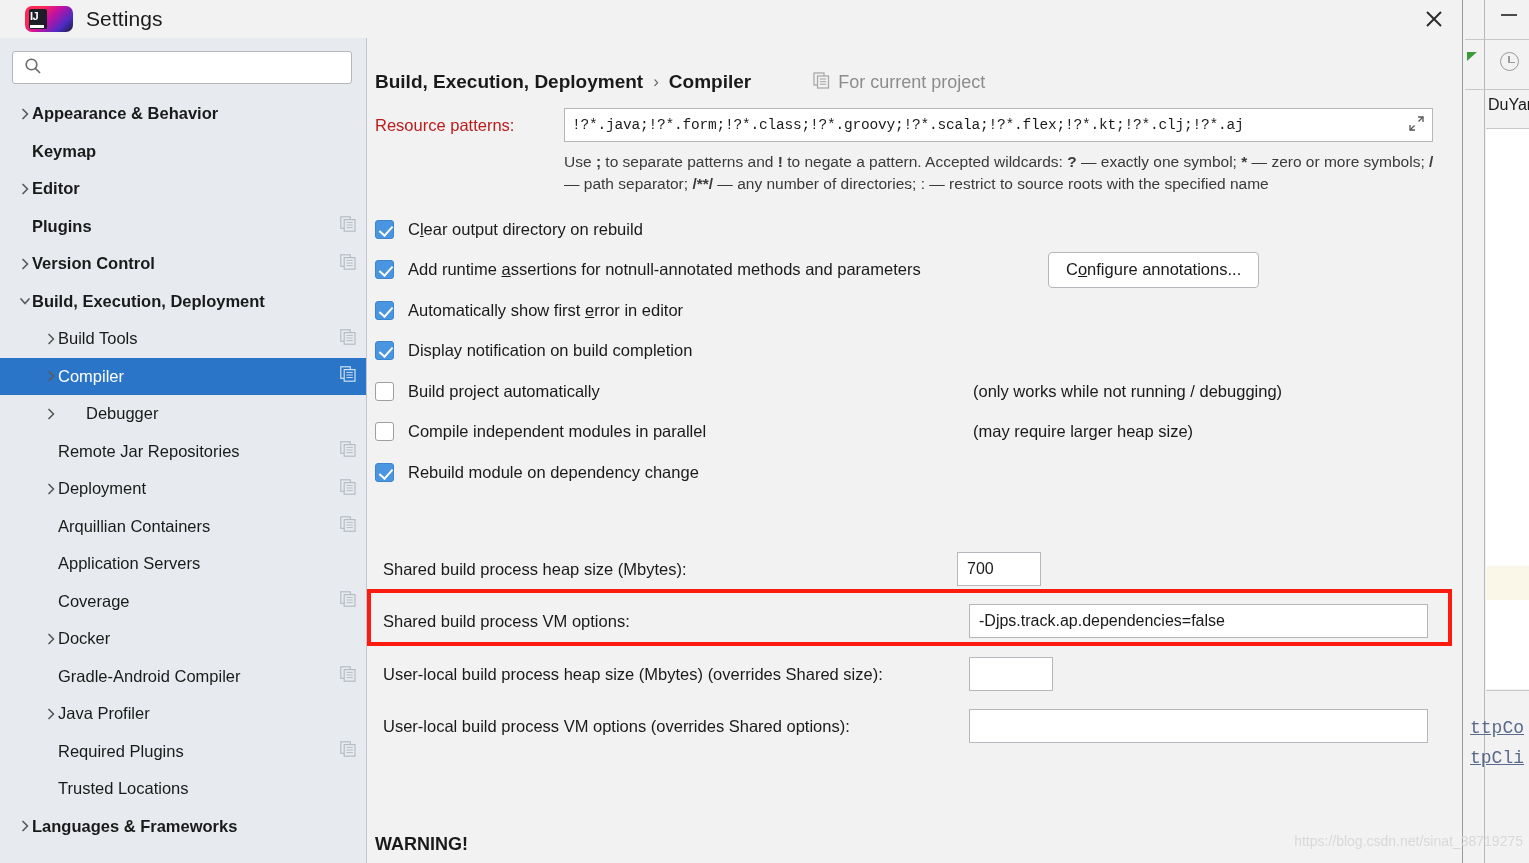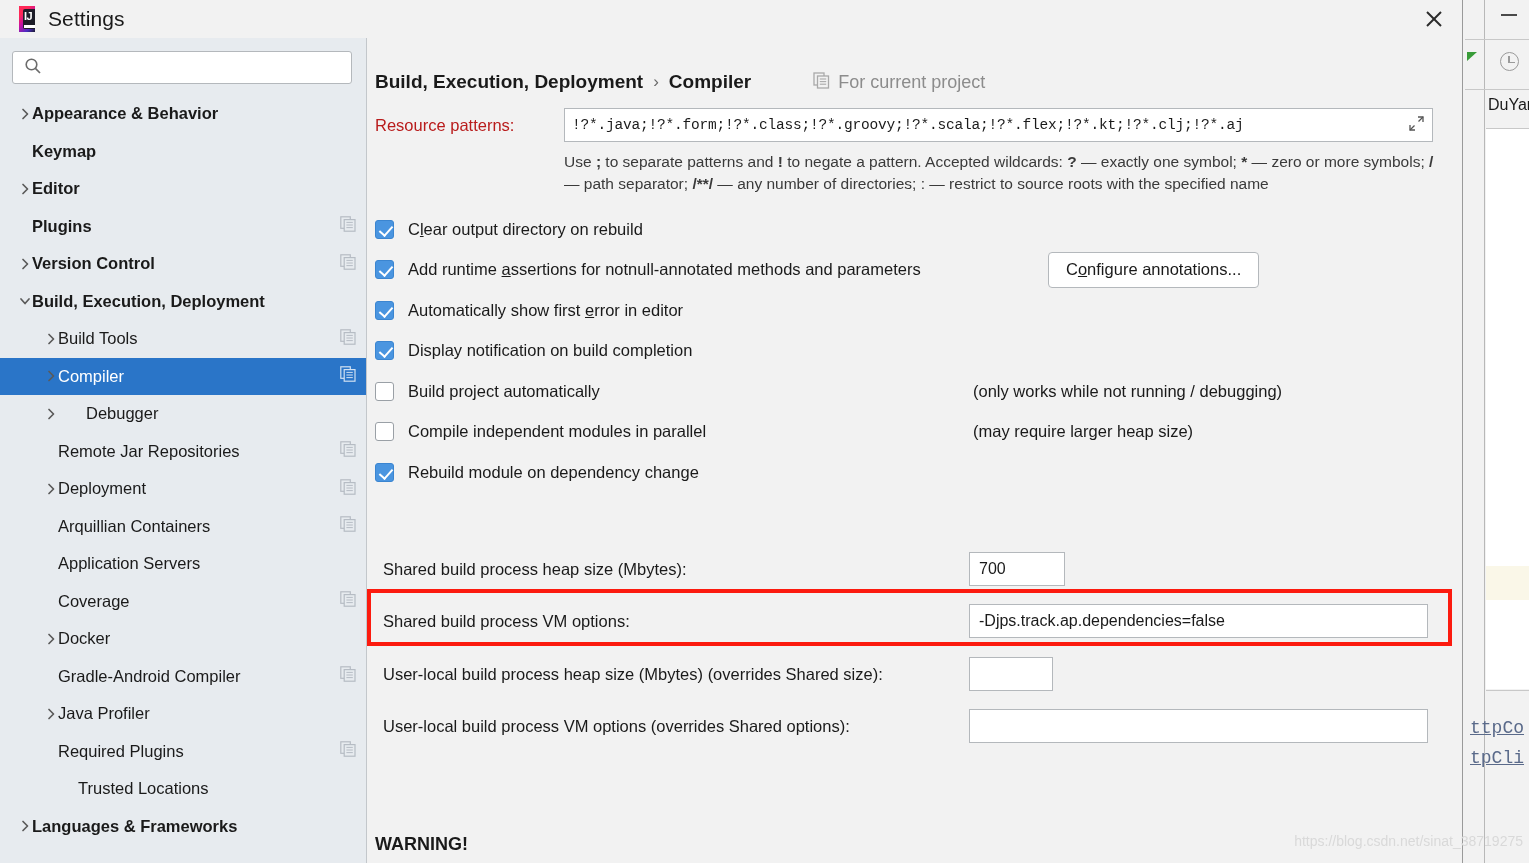--- a/index.html
+++ b/index.html
@@ -81,23 +81,23 @@
   
   #title-bar {
     position: relative;
     height: 38px;
     background: #f2f2f2;
     display: flex;
     align-items: center;
   }
   #ij-logo {
     position: relative;
-    width: 16px; height: 26px;
-    margin-left: 19px;
-    border-radius: 0;
+    width: 48px; height: 26px;
+    margin-left: 25px;
+    border-radius: 7px;
     background:
       linear-gradient(135deg, #fe2857 0%, #fe2857 26%, #c511a3 50%, #4a2cc4 78%, #1b1b2e 100%);
     overflow: hidden;
     flex: none;
   }
   #ij-logo .ij-inner {
     position: absolute;
     left: 4px; top: 3px;
     width: 18px; height: 20px;
     background: #1d1d28;
@@ -687,21 +687,21 @@
             <span class="arrow none"></span>
             <span class="tlabel">Required Plugins</span>
             <span class="copy-icon"><svg width="16" height="16" viewBox="0 0 16 16">
                 <rect x="0.8" y="0.8" width="9.5" height="11.5" fill="none" stroke="#b6bcc4" stroke-width="1.2"></rect>
                 <rect x="4.2" y="3.6" width="10.8" height="11.6" fill="#e7ebef" stroke="#b6bcc4" stroke-width="1.2"></rect>
                 <line x1="6.4" y1="6.4" x2="12.8" y2="6.4" stroke="#b6bcc4" stroke-width="1"></line>
                 <line x1="6.4" y1="9" x2="12.8" y2="9" stroke="#b6bcc4" stroke-width="1"></line>
                 <line x1="6.4" y1="11.6" x2="12.8" y2="11.6" stroke="#b6bcc4" stroke-width="1"></line>
               </svg></span>
           </div>
-          <div class="tree-row" style="padding-left: 64px;">
+          <div class="tree-row" style="padding-left: 44px;">
             <span class="arrow none"></span>
             <span class="tlabel">Trusted Locations</span>
             <span class="copy-icon hidden"><svg width="16" height="16" viewBox="0 0 16 16">
                 <rect x="0.8" y="0.8" width="9.5" height="11.5" fill="none" stroke="#b6bcc4" stroke-width="1.2"></rect>
                 <rect x="4.2" y="3.6" width="10.8" height="11.6" fill="#e7ebef" stroke="#b6bcc4" stroke-width="1.2"></rect>
                 <line x1="6.4" y1="6.4" x2="12.8" y2="6.4" stroke="#b6bcc4" stroke-width="1"></line>
                 <line x1="6.4" y1="9" x2="12.8" y2="9" stroke="#b6bcc4" stroke-width="1"></line>
                 <line x1="6.4" y1="11.6" x2="12.8" y2="11.6" stroke="#b6bcc4" stroke-width="1"></line>
               </svg></span>
           </div>
@@ -790,21 +790,21 @@
           </div>
           <div class="chk-row">
             <span class="cb on"></span>
             <span class="chk-label">Rebuild module on dependency change</span>
           </div>
         </div>
 
       <div id="fields" style="position: absolute; left: 8px; top: 0px; right: 0px;">
           <div class="field-row" style="position: absolute; left: 0px; top: 510px; height: 42px;">
             <span class="field-label">Shared build process heap size (Mbytes):</span>
-            <span class="text-field" style="left:594px; width:96px; height:34px;">
+            <span class="text-field" style="left:582px; width:84px; height:34px;">
               <input type="text" placeholder="" value="700" style="">
             </span>
           </div>
           <div class="field-row" style="position: absolute; left: 0px; top: 562px; height: 42px;">
             <span class="field-label">Shared build process VM options:</span>
             <span class="text-field" style="left:594px; width:459px; height:34px;">
               <input type="text" placeholder="" value="-Djps.track.ap.dependencies=false" style="">
             </span>
           </div>
           <div class="field-row" style="position: absolute; left: 0px; top: 615px; height: 42px;">

